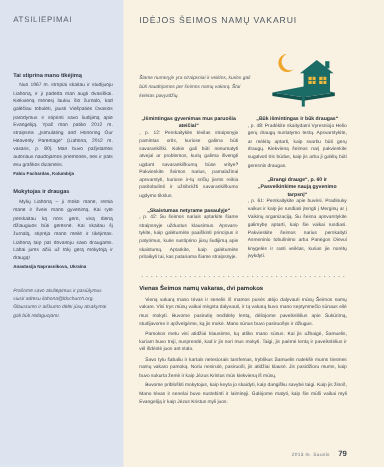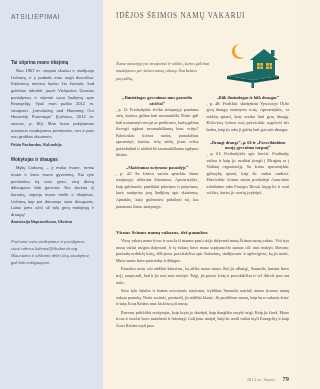--- a/index.html
+++ b/index.html
@@ -55,21 +55,20 @@
     line-height:1.75;
     margin-top:12px;
   }
 
   
   .right-page {
     width:197px; height:389px;
     background:#f9f2e2;
     padding:12px 11px 8px 13px;
     position:relative;
-    font-family:Liberation Serif, serif;
   }
   .right-title {
     font-size:7.2px;
     letter-spacing:0.75px;
     color:#4f5a64;
     margin-bottom:10px;
   }
   .intro-row { display:flex; align-items:flex-start; gap:6px; height:62px; }
   .intro-text {
     font-size:4.05px;

